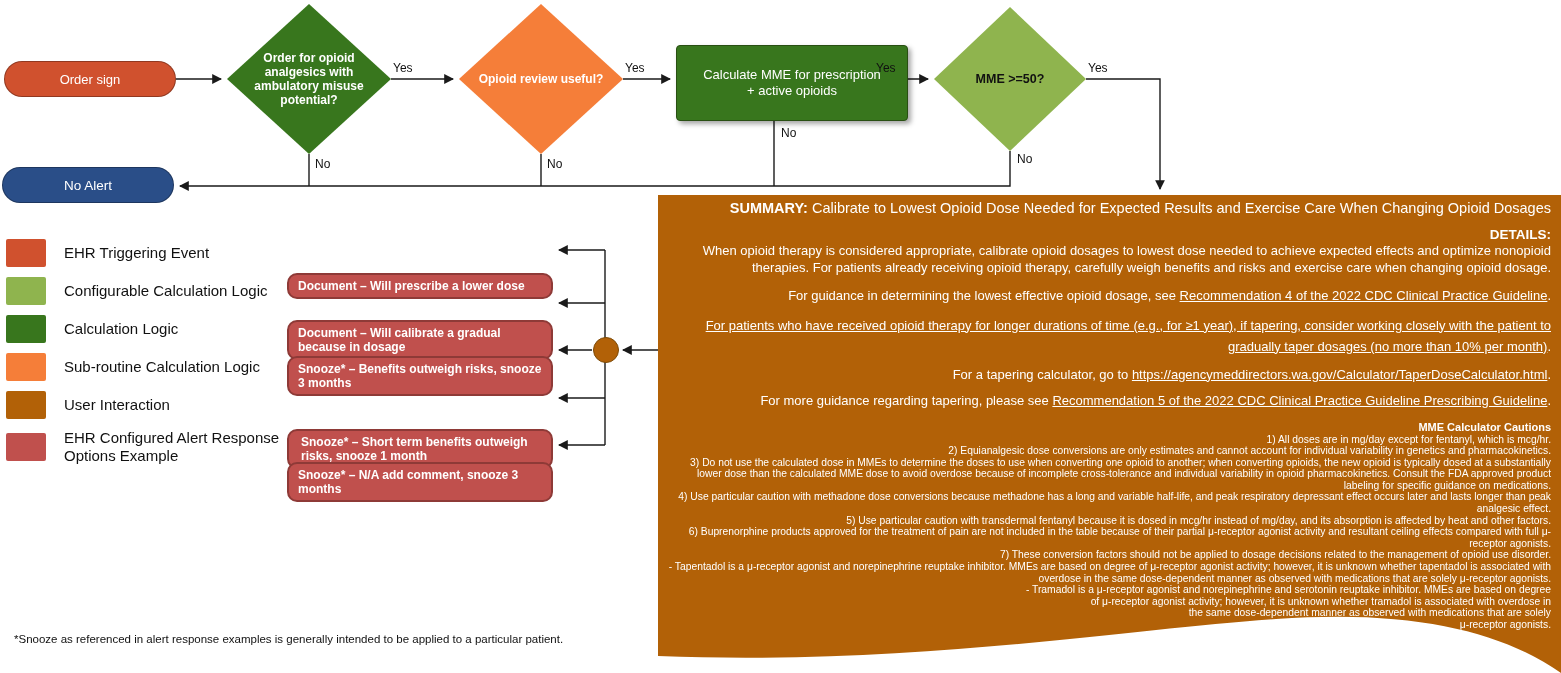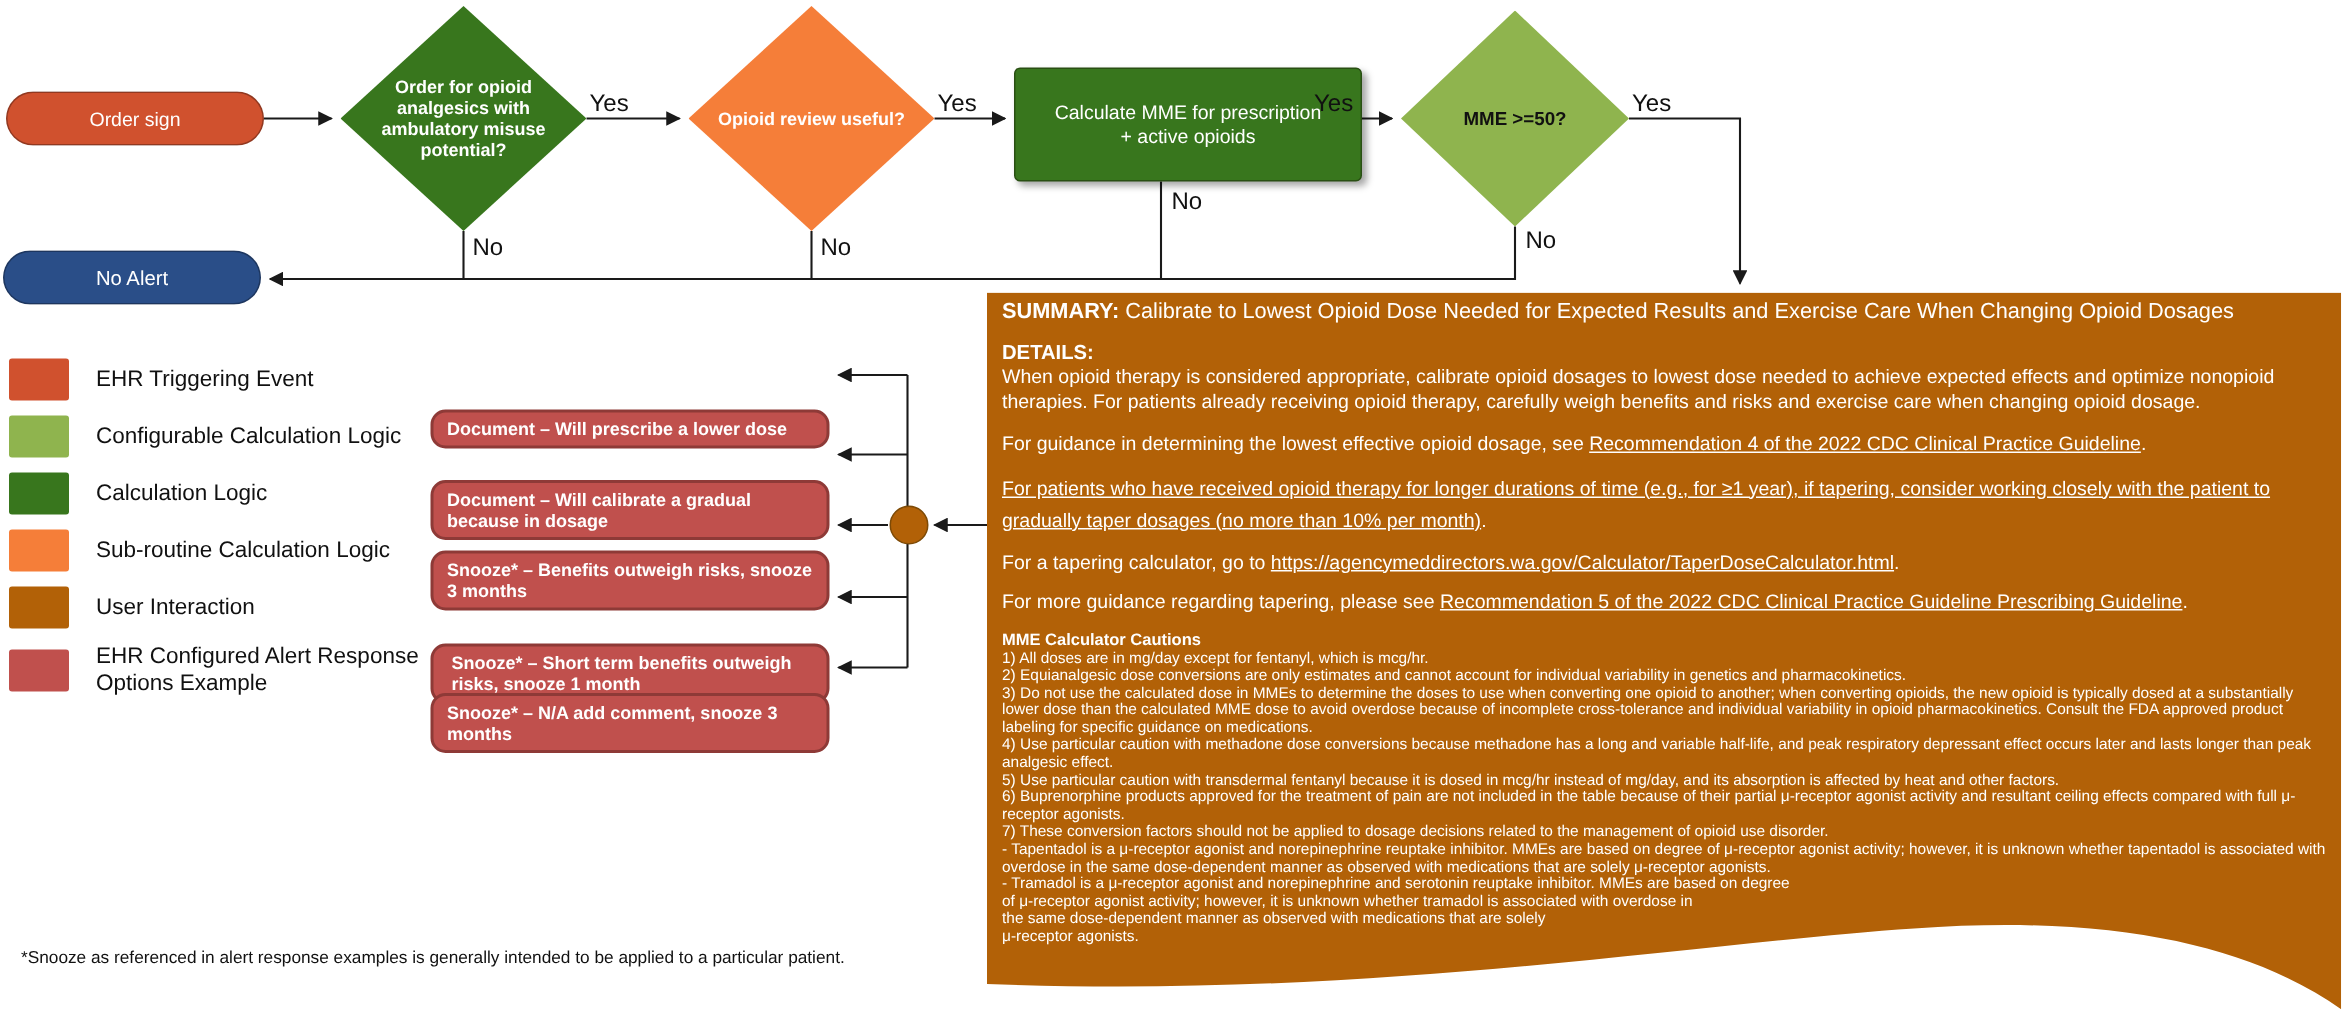--- a/index.html
+++ b/index.html
@@ -8,33 +8,33 @@
   .connectors{position:absolute;left:0;top:0;width:1561px;height:673px;pointer-events:none;z-index:1;}
   .node{position:absolute;z-index:2;display:flex;align-items:center;justify-content:center;text-align:center;box-sizing:border-box;}
   .pill{border-radius:18px;color:#fff;font-size:13px;border:1px solid rgba(0,0,0,.3);}
   .start{left:4px;top:61px;width:172px;height:36px;}
   .noalert{left:2px;top:167px;width:172px;height:36px;font-size:13.5px;}
   .diamond{clip-path:polygon(50% 0,100% 50%,50% 100%,0 50%);color:#fff;font-weight:bold;font-size:12px;line-height:14px;}
   .d1{left:227px;top:4px;width:164px;height:150px;padding:0 26px;}
   .d2{left:459px;top:4px;width:164px;height:150px;padding:0 12px;}
   .d3{left:934px;top:7px;width:152px;height:144px;color:#111;font-size:12.5px;}
   .proc{left:676px;top:45px;width:232px;height:76px;border-radius:4px;color:#fff;font-weight:normal;font-size:13px;line-height:16px;padding:0 22px;border:1px solid #294F13;box-shadow:3px 3px 5px rgba(0,0,0,.35);}
-  .flow-label{position:absolute;z-index:3;font-size:16px;color:#111;}
+  .flow-label{position:absolute;z-index:3;font-size:12px;color:#111;}
   .y1{left:393px;top:61px;}  .y2{left:625px;top:61px;}  .y3{left:876px;top:61px;}  .y4{left:1088px;top:61px;}
   .n1{left:315px;top:157px;} .n2{left:547px;top:157px;} .n3{left:781px;top:126px;} .n4{left:1017px;top:152px;}
   .legend{position:absolute;left:6px;top:239px;width:290px;display:flex;flex-direction:column;gap:10px;z-index:2;}
   .legend-row{display:flex;align-items:center;}
   .swatch{width:40px;height:28px;margin-right:18px;flex:0 0 40px;border-radius:2px;}
   .legend-label{font-size:15px;line-height:18px;color:#111;}
   .resp{position:absolute;left:287px;width:266px;box-sizing:border-box;border:2px solid #8E3A37;border-radius:10px;color:#fff;font-weight:bold;font-size:12px;line-height:14px;padding:4px 9px;z-index:2;margin-top:37px;}
-  .rp1{top:236px;} .rp2{top:283px;} .rp3{top:330px;} .rp4{top:392px;padding-left:12px;} .rp5{top:425px;}
+  .rp1{top:236px;} .rp2{top:283px;} .rp3{top:319px;} .rp4{top:392px;padding-left:12px;} .rp5{top:425px;}
   .uicircle{position:absolute;left:593px;top:337px;width:26px;height:26px;border-radius:50%;border:1px solid #7d4a06;z-index:2;box-sizing:border-box;}
   .summary{position:absolute;left:658px;top:195px;width:903px;height:478px;box-sizing:border-box;color:#fff;padding:4px 10px 0 10px;z-index:2;
     clip-path:polygon(0 0,100% 0,100% 100%,84% 89%,68% 89%,50% 93%,28% 98%,0 96%);
-    clip-path:path("M0 0 H903 V478 C845 437 755 414 618 424 C468 434 255 471 0 461 Z");}
+    clip-path:path("M0 0 H903 V478 C845 437 755 414 618 424 C468 434 255 471 0 461 Z");text-align:right;}
   .sum-heading{font-size:14.5px;line-height:18px;margin-bottom:10px;}
   .b{font-weight:bold;}
   .details-label{font-size:13.5px;line-height:16px;font-weight:bold;}
   .sp{margin:0 0 10px 0;font-size:13px;line-height:16.5px;}
   .sp.p1{margin-bottom:12px;}
   .sp.p3{line-height:21px;}
   .lnk{text-decoration:underline;color:#fff;cursor:pointer;}
   .cautions-heading{font-size:11px;line-height:14px;font-weight:bold;}
   .caution{font-size:10.3px;line-height:11.6px;}
   .footnote{position:absolute;left:14px;top:633px;font-size:11.5px;color:#111;z-index:2;text-align:center;}

